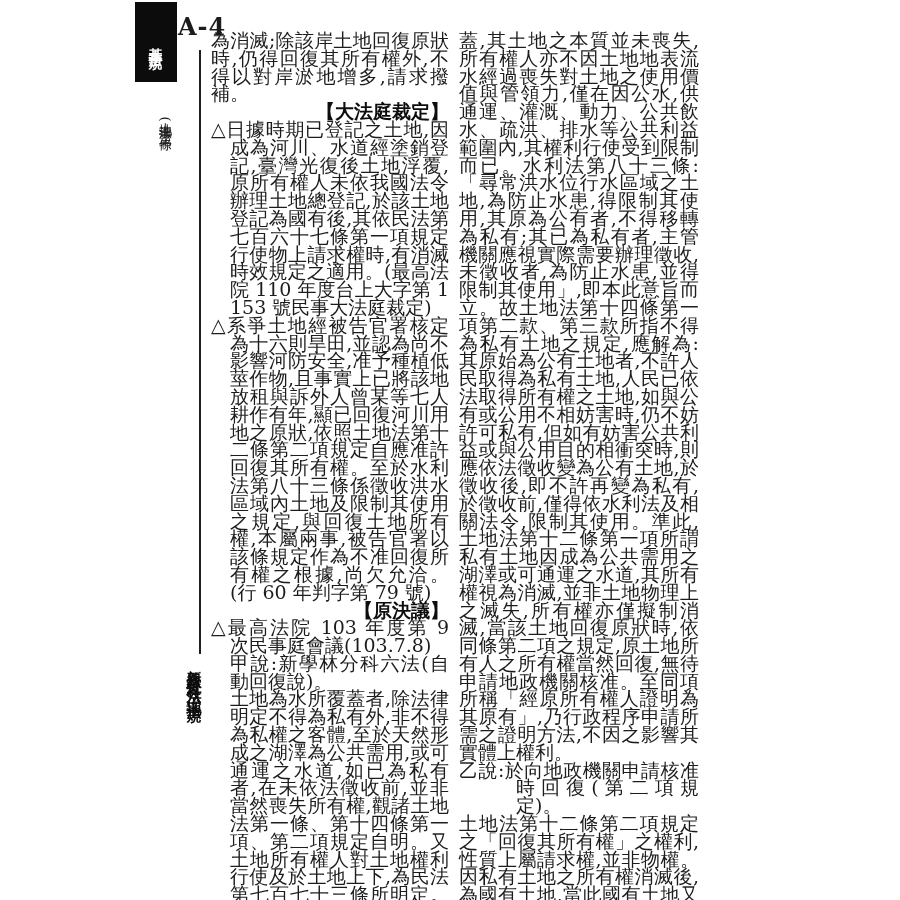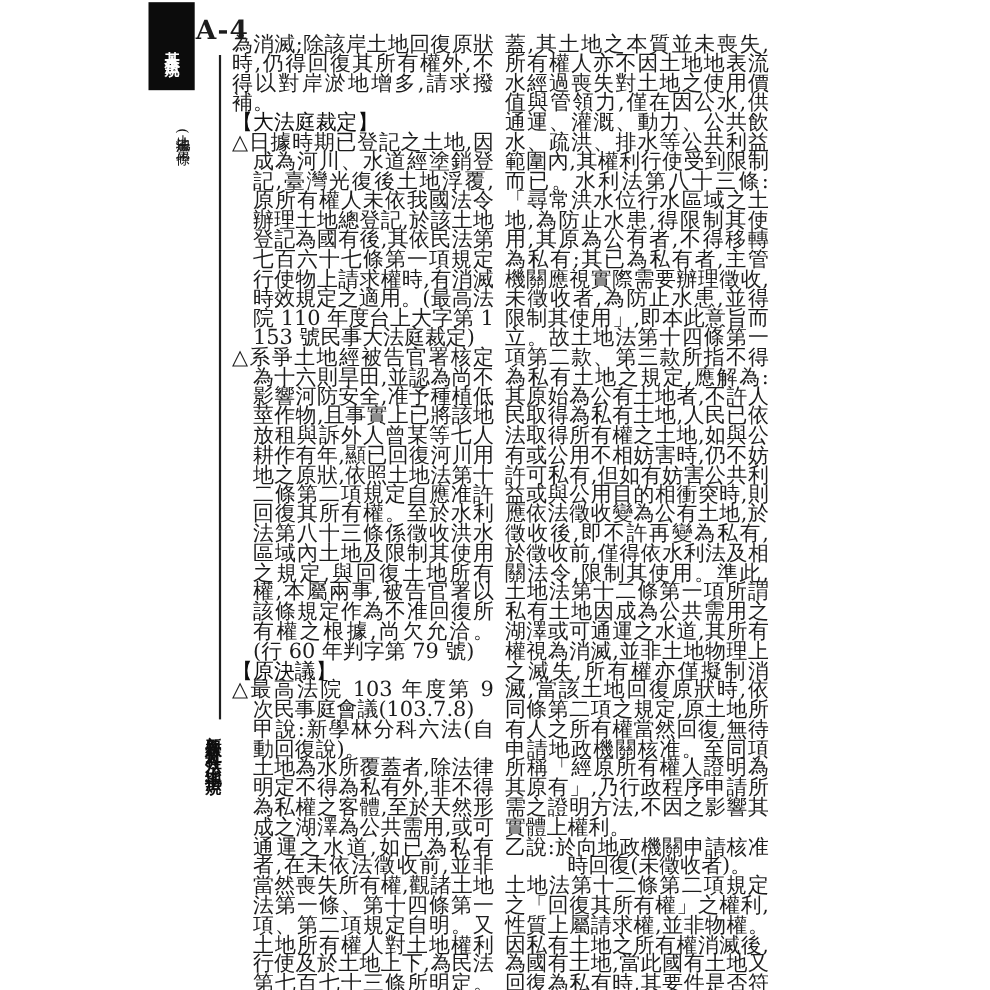--- a/index.html
+++ b/index.html
@@ -60,22 +60,22 @@
     font-size:19px; line-height:17.8px;
     text-align:justify; text-justify:inter-ideograph;
     word-break:break-all;
   }
   .col-left  { left:211px; width:238px; }
   .col-right { left:459px; width:240px; }
 
   .para { margin:0; }
   .hdr  {
     font-family:"DejaVu Sans", sans-serif;
-    font-weight:400; color:#0d0d0d;
-    text-align:left;
+    font-weight:700; color:#0d0d0d;
+    text-align:right;
   }
   .item    { padding-left:1em; text-indent:-1em; }  
   .indent1 { margin-left:1em; }                      
   .hang3   { padding-left:3em; text-indent:-3em; }   
 </style>
 </head>
 <body>
 
 <div class="page">
 
@@ -97,17 +97,17 @@
     <p class="para item">△日據時期已登記之土地,因成為河川、水道經塗銷登記,臺灣光復後土地浮覆,原所有權人未依我國法令辦理土地總登記,於該土地登記為國有後,其依民法第七百六十七條第一項規定行使物上請求權時,有消滅時效規定之適用。(最高法院 110 年度台上大字第 1153 號民事大法庭裁定)</p>
     <p class="para item">△系爭土地經被告官署核定為十六則旱田,並認為尚不影響河防安全,准予種植低莖作物,且事實上已將該地放租與訴外人曾某等七人耕作有年,顯已回復河川用地之原狀,依照土地法第十二條第二項規定自應准許回復其所有權。至於水利法第八十三條係徵收洪水區域內土地及限制其使用之規定,與回復土地所有權,本屬兩事,被告官署以該條規定作為不准回復所有權之根據,尚欠允洽。(行 60 年判字第 79 號)</p>
     <p class="para hdr">【原決議】</p>
     <p class="para item">△最高法院 103 年度第 9 次民事庭會議(103.7.8)</p>
     <p class="para indent1">甲說:新學林分科六法(自動回復說)。</p>
     <p class="para indent1">土地為水所覆蓋者,除法律明定不得為私有外,非不得為私權之客體,至於天然形成之湖澤為公共需用,或可通運之水道,如已為私有者,在未依法徵收前,並非當然喪失所有權,觀諸土地法第一條、第十四條第一項、第二項規定自明。又土地所有權人對土地權利行使及於土地上下,為民法第七百七十三條所明定。因此,土地縱為河川流水所覆</p>
   </div>
 
   <div class="col col-right">
     <p class="para">蓋,其土地之本質並未喪失,所有權人亦不因土地地表流水經過喪失對土地之使用價值與管領力,僅在因公水,供通運、灌溉、動力、公共飲水、疏洪、排水等公共利益範圍內,其權利行使受到限制而已。水利法第八十三條:「尋常洪水位行水區域之土地,為防止水患,得限制其使用,其原為公有者,不得移轉為私有;其已為私有者,主管機關應視實際需要辦理徵收,未徵收者,為防止水患,並得限制其使用」,即本此意旨而立。故土地法第十四條第一項第二款、第三款所指不得為私有土地之規定,應解為:其原始為公有土地者,不許人民取得為私有土地,人民已依法取得所有權之土地,如與公有或公用不相妨害時,仍不妨許可私有,但如有妨害公共利益或與公用目的相衝突時,則應依法徵收變為公有土地,於徵收後,即不許再變為私有,於徵收前,僅得依水利法及相關法令,限制其使用。準此,土地法第十二條第一項所謂私有土地因成為公共需用之湖澤或可通運之水道,其所有權視為消滅,並非土地物理上之滅失,所有權亦僅擬制消滅,當該土地回復原狀時,依同條第二項之規定,原土地所有人之所有權當然回復,無待申請地政機關核准。至同項所稱「經原所有權人證明為其原有」,乃行政程序申請所需之證明方法,不因之影響其實體上權利。</p>
-    <p class="para hang3">乙說:於向地政機關申請核准時回復(未徵收者)。</p>
+    <p class="para hang3">乙說:於向地政機關申請核准時回復(第二項規定)。</p>
     <p class="para">土地法第十二條第二項規定之「回復其所有權」之權利,性質上屬請求權,並非物權。因私有土地之所有權消滅後,為國有土地,當此國有土地又回復為私有時,其要件是否符合及回復之範圍如何等,均應經一定之認定程序;第二項規定「經原所有權人證明為其原有」,即表示原土地所有權人須向主管機關申報,並提出證明,經認定符合回復要件而核准時,始生原土地所有權人回復其所有權之效力。</p>
   </div>
 
 </div>
 
 </body></html>

